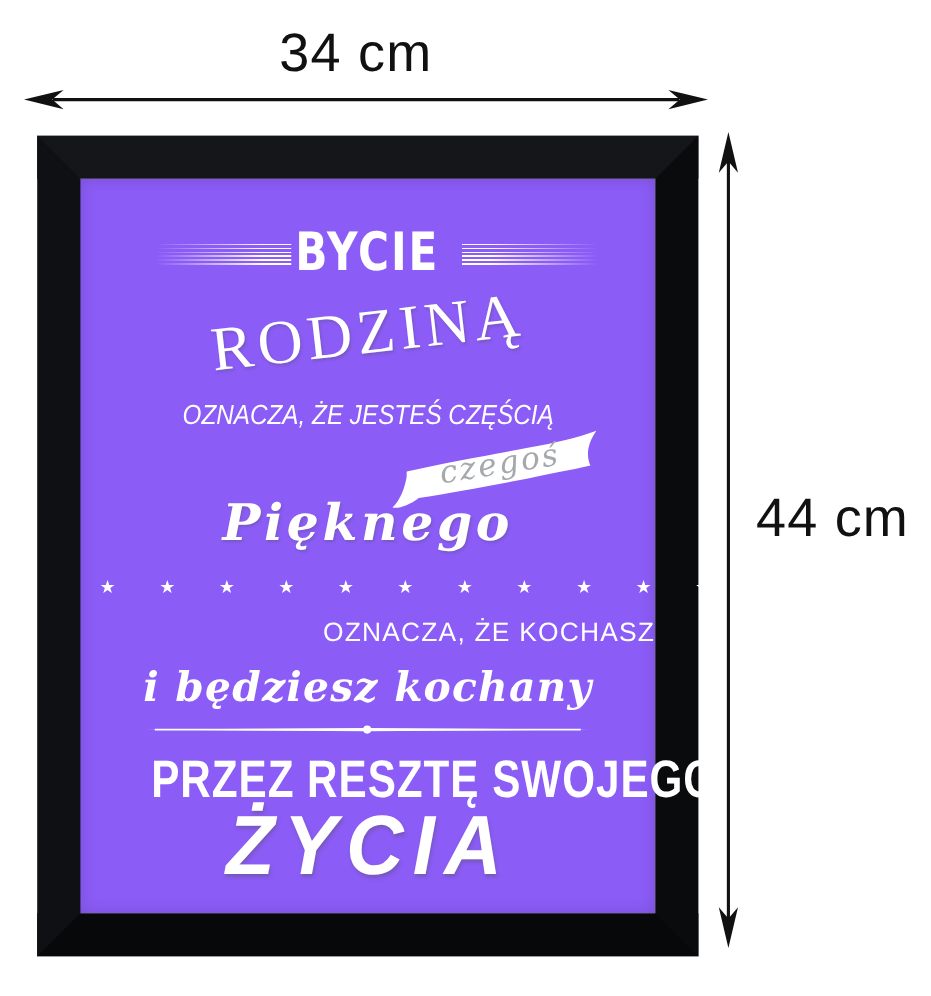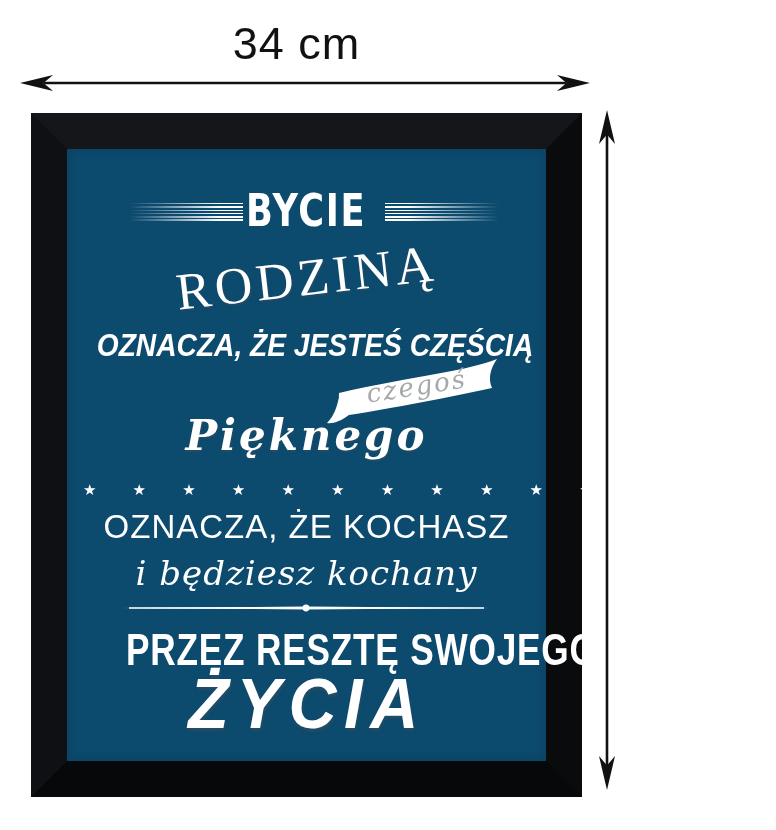--- a/index.html
+++ b/index.html
@@ -13,21 +13,21 @@
   .dim-label.h { top:406px; left:617px; }
 
   
   .arrows { position:absolute; inset:0; pointer-events:none; }
 
   
   .frame { position:absolute; left:31px; top:113px; width:551px; height:684px;
            border:36px solid #0c0e11;
            border-top-color:#14161a; border-left-color:#0e1013;
            border-right-color:#0a0b0d; border-bottom-color:#070809;
-           background:#0c4a6e; background-clip:padding-box;
+           background:#8b5cf6; background-clip:padding-box;
            box-shadow: inset 0 0 12px rgba(0,0,0,0.14); }
   .poster { position:absolute; inset:0; color:#ffffff; }
   .pline { position:absolute; left:0; right:0; text-align:center; white-space:nowrap; }
 
   .cond { display:inline-block; }
 
   
   .bycie { top:40px; font-family:"DejaVu Sans", sans-serif; font-weight:bold;
            font-size:44px; line-height:44px; }
   .bycie .cond { transform:scaleX(0.80); letter-spacing:2px; }
@@ -41,62 +41,63 @@
   .speedlines.right { left:318px;
     -webkit-mask-image:linear-gradient(to left, rgba(0,0,0,0) 0%, #000 80%);
             mask-image:linear-gradient(to left, rgba(0,0,0,0) 0%, #000 80%); }
 
   
   .rodzina { top:96px; font-family:"Liberation Serif", serif; font-size:52px; line-height:66px;
              letter-spacing:4px; transform:rotate(-6.5deg); transform-origin:50% 50%;
              text-shadow:1px 2px 2px rgba(80,82,84,0.30); }
 
   
-  .czescia { top:182px; font-size:32px; line-height:28px; font-style:italic; font-weight:bold;text-align:center; }
+  .czescia { top:182px; font-size:23px; line-height:28px; font-style:italic; font-weight:normal;text-align:center; }
   .czescia .cond { transform:scaleX(0.88); }
 
   
   .ribbon { position:absolute; left:258px; top:208px; width:178px; height:64px; }
   .ribbon svg { overflow:visible; }
   .ribbon text { font-family:"DejaVu Serif", serif; font-style:italic; font-size:26px;
                  letter-spacing:2px; fill:#a6a9ab; }
 
   
   .pieknego { top:250px; font-family:"DejaVu Serif", serif; font-style:italic; font-weight:bold;
               font-size:42px; line-height:74px; letter-spacing:3px;
               text-shadow:1px 2px 2px rgba(80,82,84,0.30); }
 
   
   .stars { top:332px; font-size:15px; line-height:18px; letter-spacing:16px; padding-left:16px; }
 
   
-  .kochasz { top:360px; font-size:33px; line-height:36px; font-weight:400; letter-spacing:1px; }
+  .kochasz { top:360px; font-size:22px; line-height:36px; font-weight:400; letter-spacing:1px;text-align:right; }
 
   
-  .kochany { top:404px; font-family:"DejaVu Serif", serif; font-weight:normal; font-style:italic;
+  .kochany { top:404px; font-family:"DejaVu Serif", serif; font-weight:bold; font-style:italic;
              font-size:34px; line-height:40px; letter-spacing:1px; }
 
   
   .divider { position:absolute; left:52px; top:455px; width:375px; height:8px; }
 
   
   .przez { top:483px; font-size:44px; line-height:36px; font-weight:bold; }
   .przez .cond { transform:scaleX(0.80); letter-spacing:1px; }
 
   
   .zycia { top:522px; font-size:70px; line-height:66px; font-weight:bold; font-style:italic;
            letter-spacing:8px; text-shadow:1px 3px 3px rgba(80,82,84,0.35); }
   .zycia .cond { transform:scaleX(0.95); }
 </style>
 </head>
 <body>
 
 <div id="canvas">
 
   <div class="dim-label w">34 cm</div>
+  <div class="dim-label h">44 cm</div>
 
   <svg class="arrows" width="776" height="830" viewBox="0 0 776 830">
     <g>
       <line x1="44" y1="83" x2="566" y2="83" stroke="#111" stroke-width="2.6"></line>
       <polygon points="20,83 53,75 43.5,83 53,91" fill="#111"></polygon>
       <polygon points="590,83 557,75 566.5,83 557,91" fill="#111"></polygon>
     </g>
     <g>
       <line x1="607" y1="134" x2="607" y2="766" stroke="#111" stroke-width="2.6"></line>
       <polygon points="607,110 599,144 607,134.5 615,144" fill="#111"></polygon>

